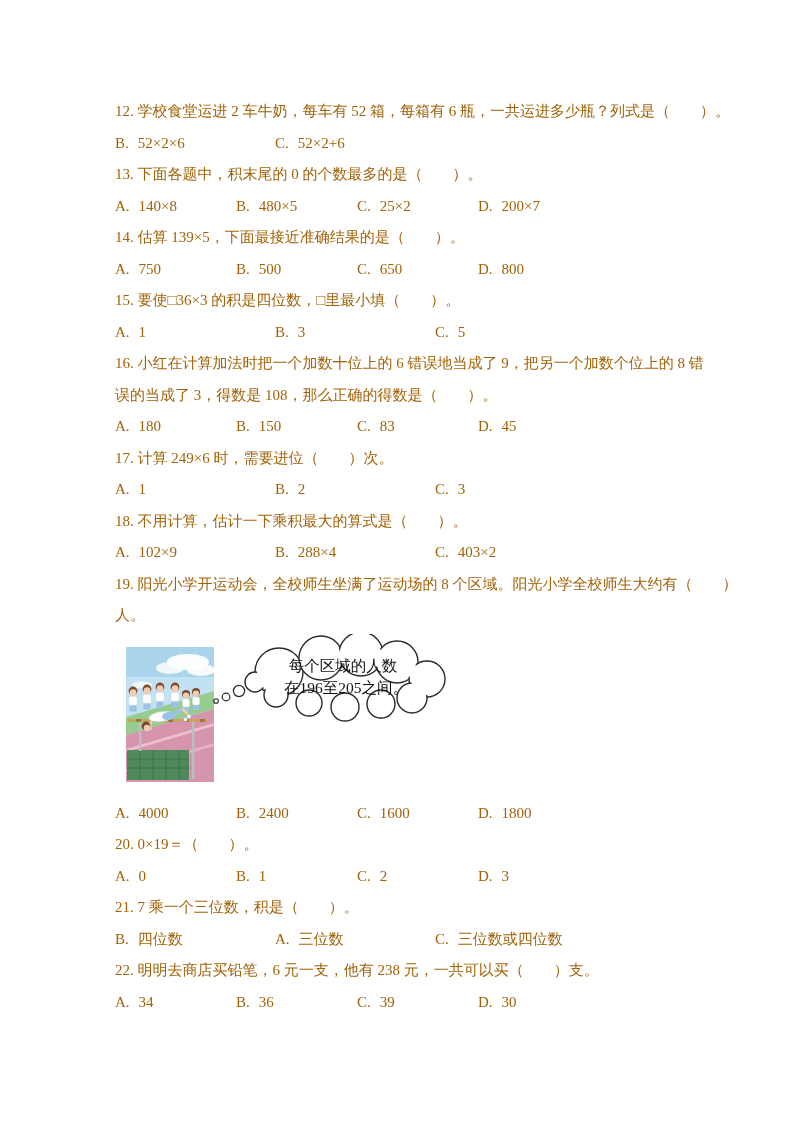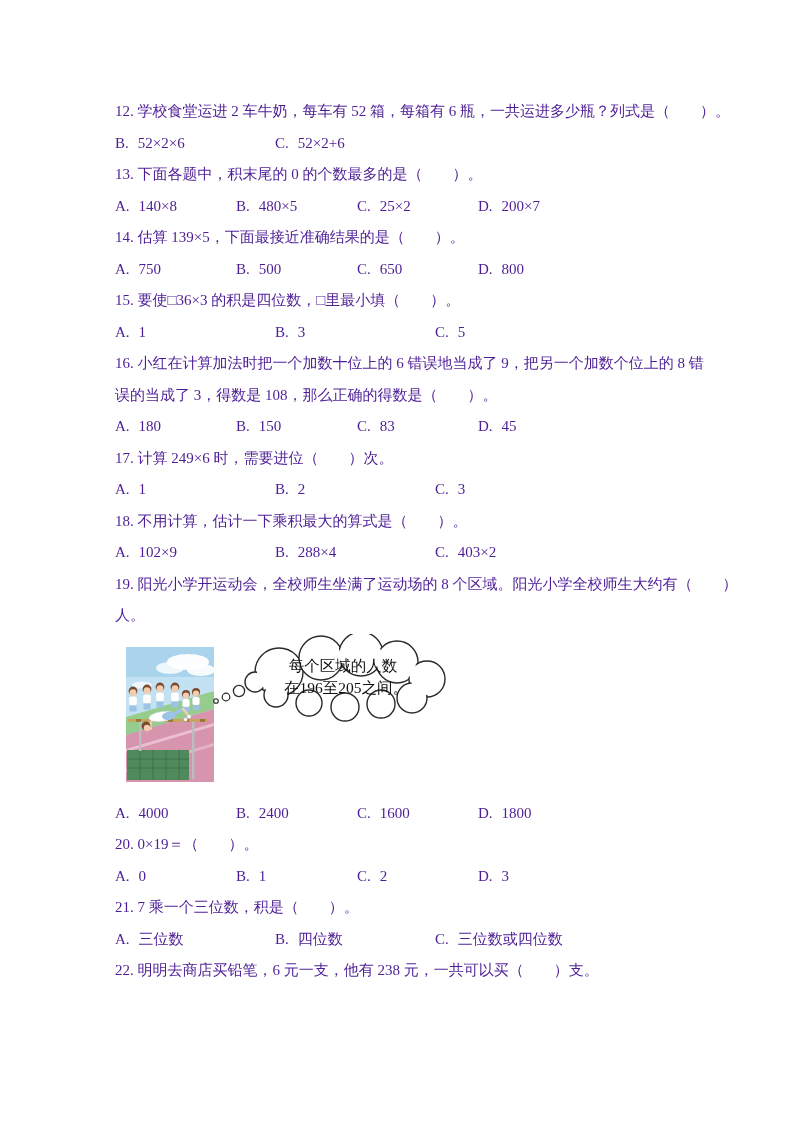--- a/index.html
+++ b/index.html
@@ -5,21 +5,21 @@
   html,body{margin:0;padding:0;background:#ffffff;}
   .page{
     position:relative;
     width:793px;height:1122px;
     background:#ffffff;
     box-sizing:border-box;
     padding:96px 60px 0 115px;
     font-family:"Liberation Serif","DejaVu Serif",serif;
     font-size:15px;
     line-height:31.5px;
-    color:#4c1d95;
+    color:#a16207;
     overflow:hidden;
   }
   .line{white-space:nowrap;height:31.5px;}
   .opts{display:flex;}
   .opt{display:inline-block;white-space:nowrap;}
   .opt3 .opt{width:160px;}
   .opt4 .opt{width:121px;}
   .opts .opt:last-child{width:auto;}
   .ol{margin-right:9px;}
   .figure{position:relative;height:150px;margin:2px 0 14px 0;}
@@ -219,20 +219,26 @@
   <div class="line">20. 0×19＝（　　）。</div>
   <div class="line opts opt4">
     <span class="opt"><span class="ol">A.</span><span class="ov">0</span></span>
     <span class="opt"><span class="ol">B.</span><span class="ov">1</span></span>
     <span class="opt"><span class="ol">C.</span><span class="ov">2</span></span>
     <span class="opt"><span class="ol">D.</span><span class="ov">3</span></span>
   </div>
 
   <div class="line">21. 7 乘一个三位数，积是（　　）。</div>
   <div class="line opts opt3">
+    <span class="opt"><span class="ol">B.</span><span class="ov">四位数</span></span>
     <span class="opt"><span class="ol">A.</span><span class="ov">三位数</span></span>
-    <span class="opt"><span class="ol">B.</span><span class="ov">四位数</span></span>
     <span class="opt"><span class="ol">C.</span><span class="ov">三位数或四位数</span></span>
   </div>
 
   <div class="line">22. 明明去商店买铅笔，6 元一支，他有 238 元，一共可以买（　　）支。</div>
+  <div class="line opts opt4">
+    <span class="opt"><span class="ol">A.</span><span class="ov">34</span></span>
+    <span class="opt"><span class="ol">B.</span><span class="ov">36</span></span>
+    <span class="opt"><span class="ol">C.</span><span class="ov">39</span></span>
+    <span class="opt"><span class="ol">D.</span><span class="ov">30</span></span>
+  </div>
 
 </div>
 
 </body></html>

